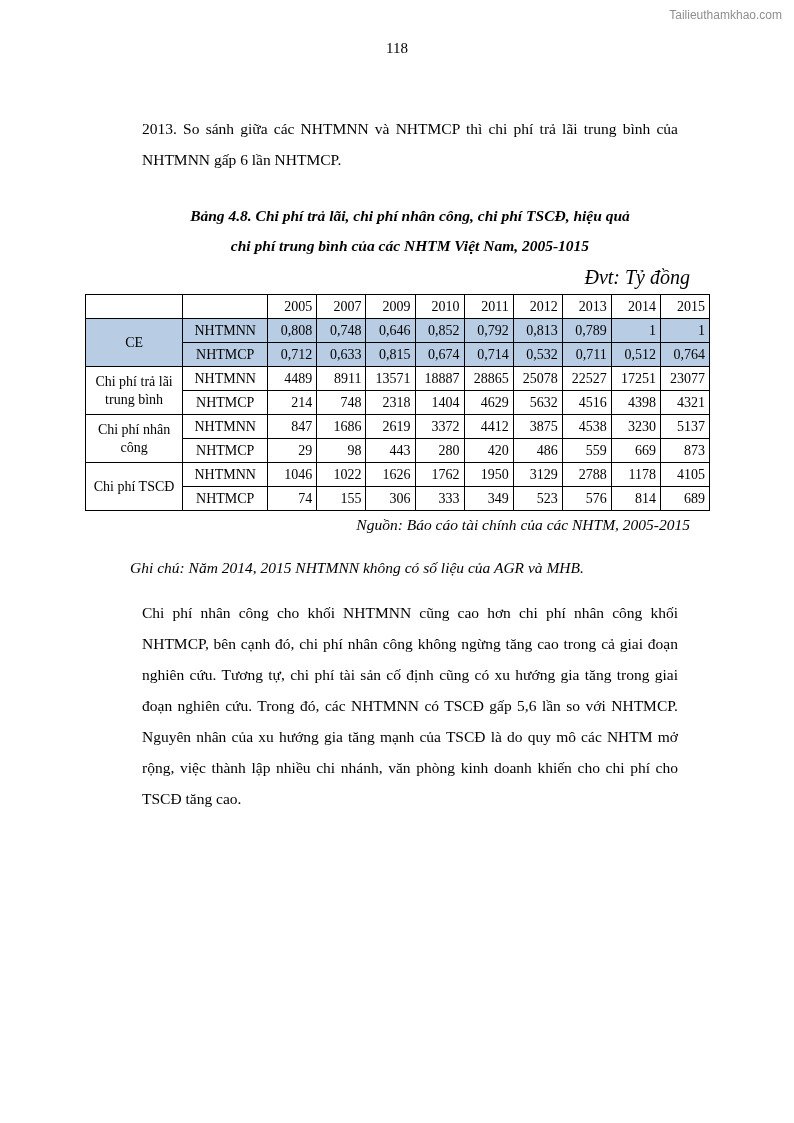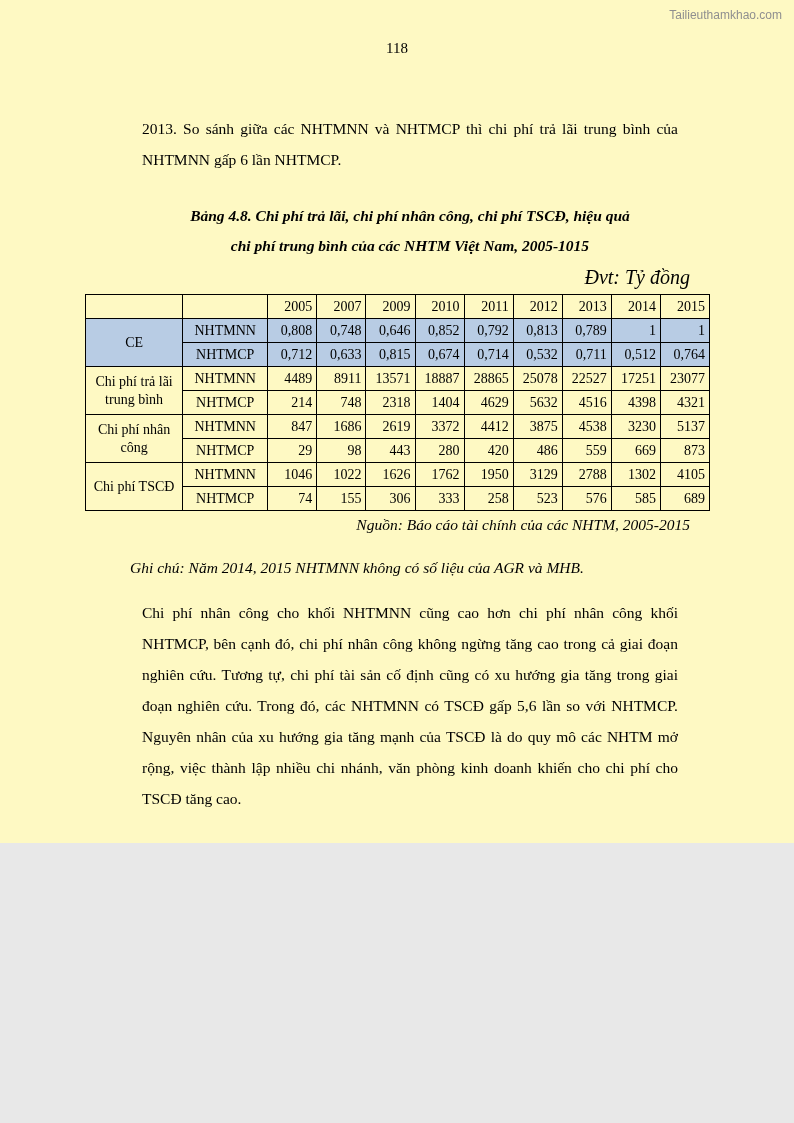--- a/index.html
+++ b/index.html
@@ -1,17 +1,17 @@
 <!DOCTYPE html>
 <html><head>
 <meta charset="utf-8">
 <style>
   html, body { margin: 0; padding: 0; background: #e8e8e8; }
   .page {
-    width: 794px; height: 843px; margin: 0 auto; background: #fef9c3;
+    width: 794px; height: 1123px; margin: 0 auto; background: #ffffff;
     position: relative; overflow: hidden; box-sizing: border-box;
     font-family: "Liberation Serif", "DejaVu Serif", serif; color: #000;
   }
   .watermark {
     position: absolute; top: 8px; right: 12px;
     font-family: "Liberation Sans", "DejaVu Sans", sans-serif;
     font-size: 12px; color: #8f8f8f;
   }
   .pageno { text-align: center; padding-top: 40px; font-size: 15px; }
   .content { padding: 0 104px 0 130px; }
@@ -178,33 +178,33 @@
           <tr>
             <td rowspan="2" class="glabel">Chi phí TSCĐ</td>
             <td class="bank">NHTMNN</td>
             <td class="num">1046</td>
             <td class="num">1022</td>
             <td class="num">1626</td>
             <td class="num">1762</td>
             <td class="num">1950</td>
             <td class="num">3129</td>
             <td class="num">2788</td>
-            <td class="num">1302</td>
+            <td class="num">1178</td>
             <td class="num">4105</td>
           </tr>
           <tr>
             <td class="bank">NHTMCP</td>
             <td class="num">74</td>
             <td class="num">155</td>
             <td class="num">306</td>
             <td class="num">333</td>
-            <td class="num">258</td>
+            <td class="num">349</td>
             <td class="num">523</td>
             <td class="num">576</td>
-            <td class="num">585</td>
+            <td class="num">814</td>
             <td class="num">689</td>
           </tr>
         </tbody>
     </table>
 
     <div class="source">Nguồn: Báo cáo tài chính của các NHTM, 2005-2015</div>
 
     <p class="note">Ghi chú: Năm 2014, 2015 NHTMNN không có số liệu của AGR và MHB.</p>
 
     <p class="body para2">Chi phí nhân công cho khối NHTMNN cũng cao hơn chi phí nhân công khối NHTMCP, bên cạnh đó, chi phí nhân công không ngừng tăng cao trong cả giai đoạn nghiên cứu. Tương tự, chi phí tài sản cố định cũng có xu hướng gia tăng trong giai đoạn nghiên cứu. Trong đó, các NHTMNN có TSCĐ gấp 5,6 lần so với NHTMCP. Nguyên nhân của xu hướng gia tăng mạnh của TSCĐ là do quy mô các NHTM mở rộng, việc thành lập nhiều chi nhánh, văn phòng kinh doanh khiến cho chi phí cho TSCĐ tăng cao.</p>

